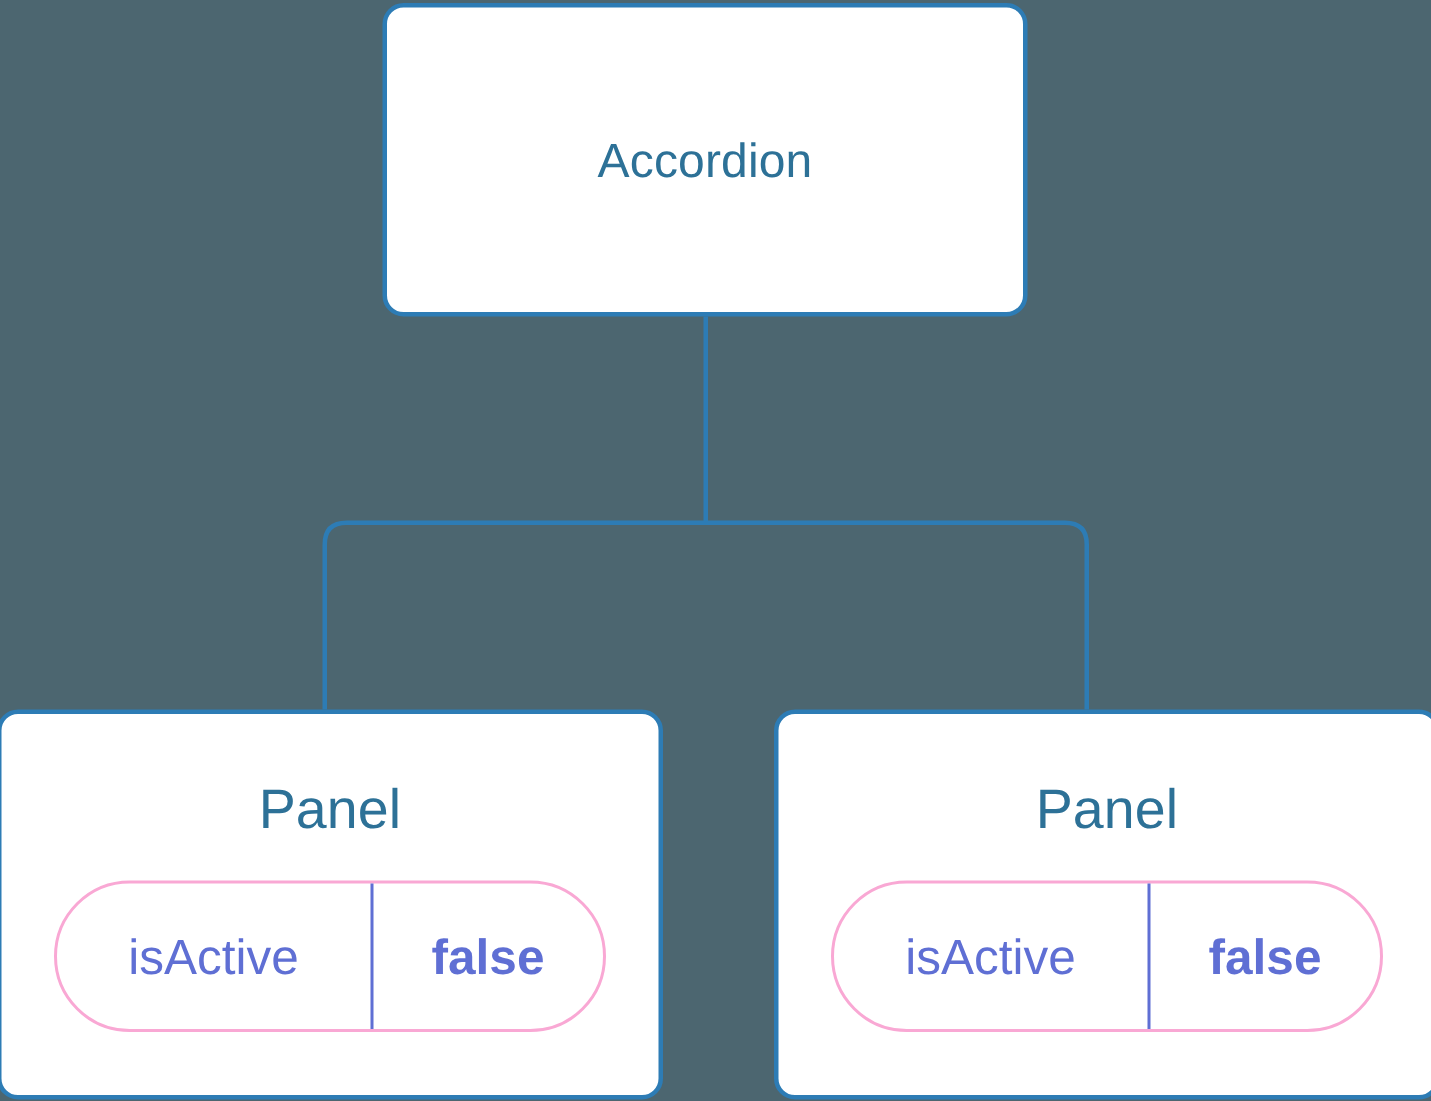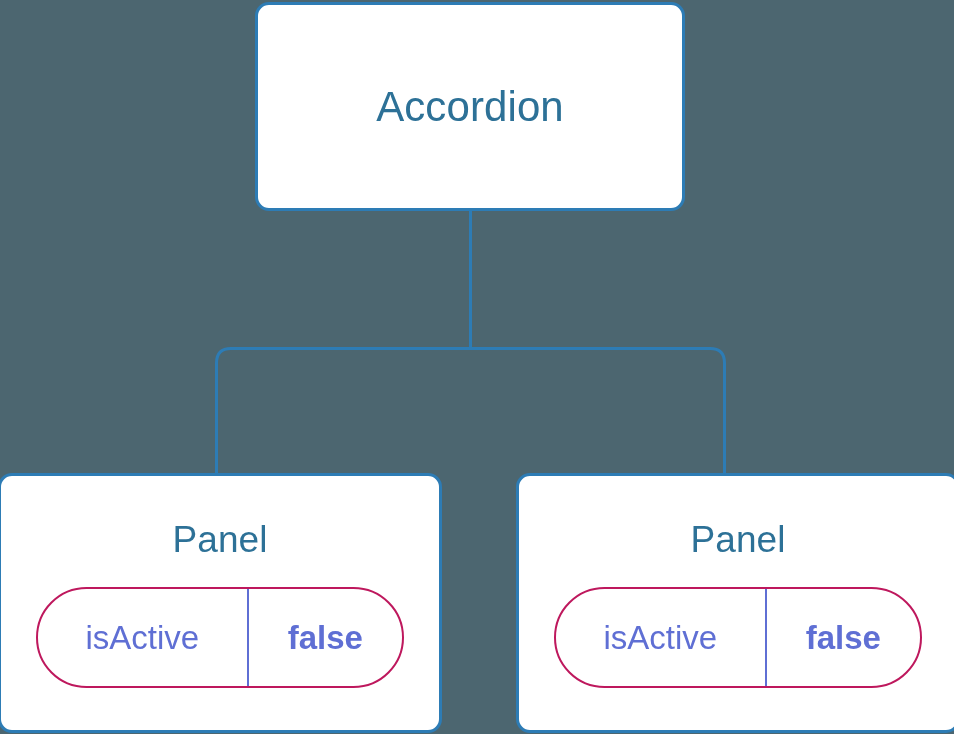--- a/index.html
+++ b/index.html
@@ -52,21 +52,21 @@
   }
 
   #node-accordion {
     left: 255px;
     top: 2px;
     width: 430px;
     height: 209px;
     justify-content: center;
   }
   #node-accordion .node-title {
-    font-size: 42px;
+    font-size: 32px;
   }
 
   #node-panel-left {
     left: -2px;
     top: 473px;
     width: 444px;
     height: 260px;
     padding-top: 45px;
   }
 
@@ -77,21 +77,21 @@
     height: 260px;
     padding-top: 45px;
   }
 
   
   .state-pill {
     position: relative;
     box-sizing: border-box;
     margin-top: 29px;
     height: 101px;
-    border: 2px solid #be185d;
+    border: 2px solid #f9a8d4;
     border-radius: 51px;
     background: #ffffff;
     display: flex;
     align-items: stretch;
   }
   .pill-cell {
     display: flex;
     align-items: center;
     justify-content: center;
     color: #5f6fd4;

